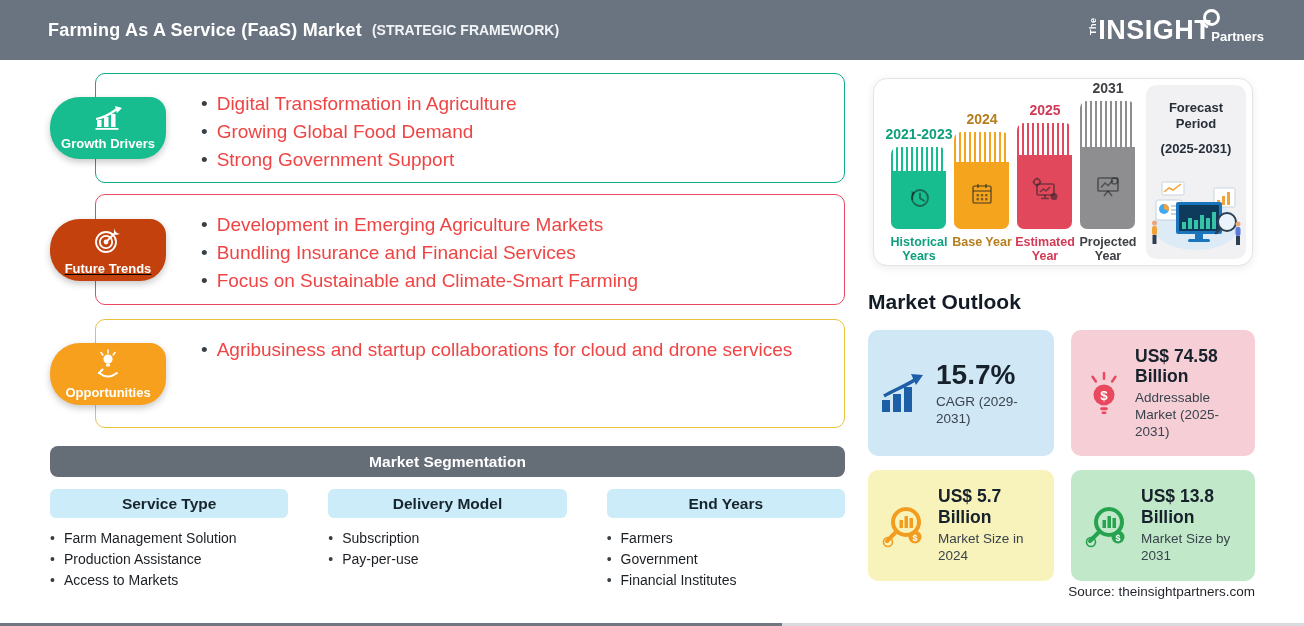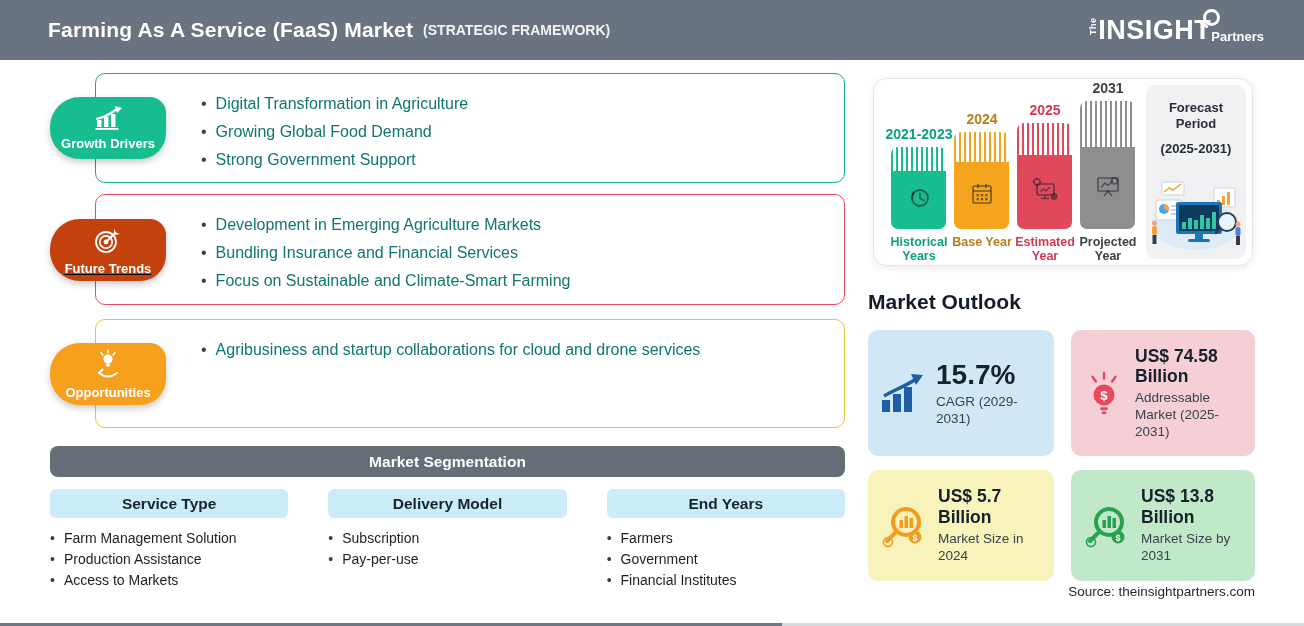--- a/index.html
+++ b/index.html
@@ -2,39 +2,39 @@
 <html><head>
 <meta charset="utf-8">
 <style>
   * { box-sizing: border-box; margin: 0; padding: 0; }
   body { margin: 0; background: #fff; font-family: "Liberation Sans", sans-serif; }
   #stage { position: relative; width: 1304px; height: 626px; background: #fff; overflow: hidden; }
 
   
   .header { position: absolute; top: 0; left: 0; right: 0; height: 60px;
     background: #6A7480; display: flex; align-items: center; padding: 0 38px 0 48px; }
-  .hdr-title { color: #fff; font-size: 21px; font-weight: bold; letter-spacing: .2px; }
+  .hdr-title { color: #fff; font-size: 18px; font-weight: bold; letter-spacing: .2px; }
   .hdr-sub { color: #f2f4f6; font-size: 14px; font-weight: bold; margin-left: 10px; }
   .logo { margin-left: auto; display: flex; flex-direction: row; align-items: flex-end; }
   .logo-row { display: flex; align-items: center; }
   .logo-the { color: #fff; font-size: 9px; font-weight: bold; transform: rotate(-90deg); width: 10px; letter-spacing: .5px; }
   .logo-insight { position: relative; color: #fff; font-size: 27px; font-weight: 800; line-height: 1; letter-spacing: .5px; }
   .logo-lens { position: absolute; right: -9px; top: -8px; width: 17px; height: 17px;
     border: 3px solid #fff; border-radius: 50%; }
   .logo-lens::after { content: ""; position: absolute; left: -7px; bottom: -3px; width: 10px; height: 3px;
     background: #fff; transform: rotate(38deg); border-radius: 2px; }
   .logo-partners { color: #fff; font-size: 13px; font-weight: bold; margin-top: -1px; margin-right: 2px; }
 
   
   .sec-box { position: absolute; left: 95px; width: 750px; border-radius: 10px; background: #fff; }
   .sec-box.b0 { top: 73px;  height: 110px; border: 1.5px solid #0FA98C; }
   .sec-box.b1 { top: 194px; height: 111px; border: 1.5px solid #E9495E; }
   .sec-box.b2 { top: 319px; height: 109px; border: 1.5px solid #E9C23C; }
   .sec-items { height: 100%; display: flex; flex-direction: column; padding: 20px 20px 0 105px; gap: 8px; }
-  .bullet { font-size: 16px; color: #0f766e; line-height: 20px; }
+  .bullet { font-size: 19px; color: #ef4444; line-height: 20px; }
   .bullet::before { content: "•"; color: #3A3F44; margin-right: 9px; }
 
   .sec-badge { position: absolute; left: 50px; width: 116px; height: 62px;
     border-radius: 30px 16px 26px 30px; box-shadow: 0 3px 7px rgba(0,0,0,.22);
     display: flex; flex-direction: column; align-items: center; justify-content: center; }
   .sec-badge.g { top: 97px;  background: #17BD8E; }
   .sec-badge.r { top: 219px; background: #c2410c; text-decoration: underline; }
   .sec-badge.o { top: 343px; background: #F6A01E; }
   .badge-label { color: #fff; font-size: 13px; font-weight: bold; margin-top: 2px; }
 

